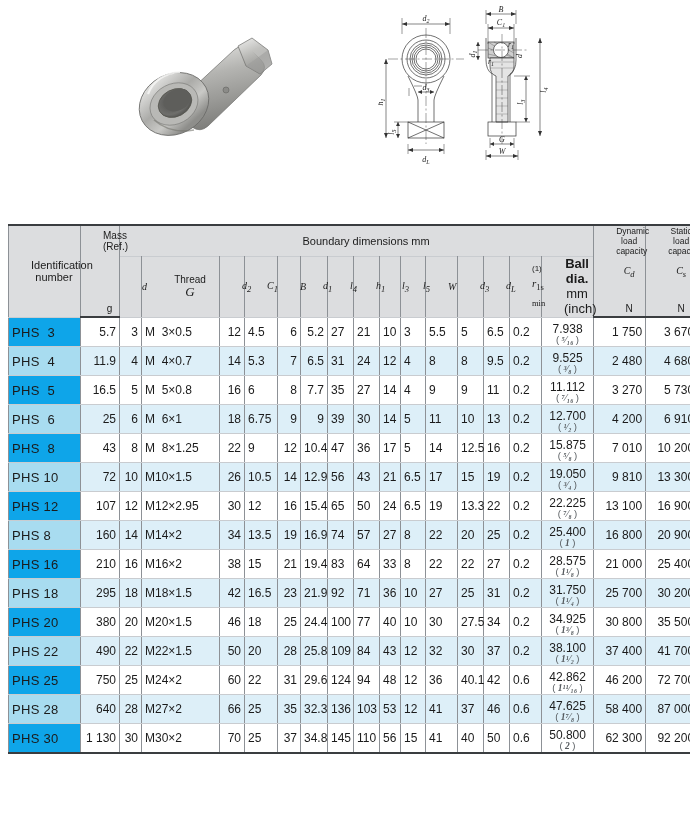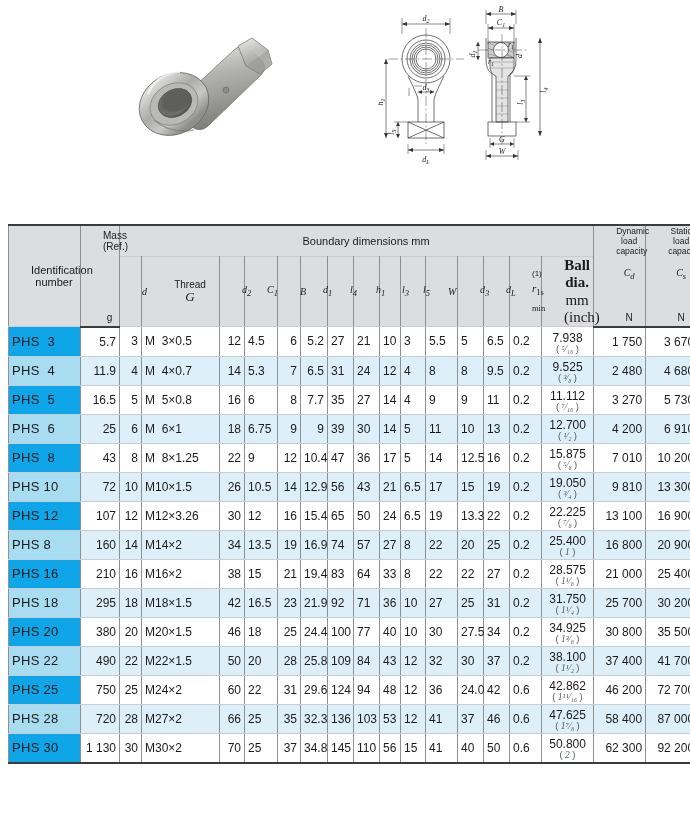--- a/index.html
+++ b/index.html
@@ -119,20 +119,21 @@
   td.ball {
     text-align: center;
     line-height: 1.0;
     padding: 0;
   }
   .ball-mm { display: block; font-size: 12px; margin-top: 4px; }
   .ball-in { display: block; font-size: 9.5px; color: #555a5e; letter-spacing: 0.2px; }
   .frac {
     font-family: "Liberation Serif", serif;
     font-style: italic;
+    font-weight: bold;
   }
 
   .sup { font-size: 8px; vertical-align: super; }
   .sub { font-size: 8.5px; vertical-align: sub; }
 </style>
 </head>
 <body>
 
 <div id="figure-area">
 
@@ -345,21 +346,21 @@
       <td rowspan="2" class="ital">h<span class="sub">1</span></td>
       <td rowspan="2" class="ital">l<span class="sub">3</span></td>
       <td rowspan="2" class="ital">l<span class="sub">5</span></td>
       <td rowspan="2" class="ital">W</td>
       <td rowspan="2" class="ital">d<span class="sub">3</span></td>
       <td rowspan="2" class="ital">d<span class="sub">L</span></td>
       <td rowspan="2" style="font-size:9px; text-align:right; padding-right:2px;">
         <span class="sup">(1)</span><br>
         <span class="ital" style="font-size:11px;">r<span class="sub" style="font-style:normal;">1s min</span></span>
       </td>
-      <td rowspan="2" style="font-size:15px; line-height:1.15; font-weight:bold;font-family:Liberation Serif, serif;">
+      <td rowspan="2" style="font-size:13px; line-height:1.15; font-weight:bold;">
         <span>Ball dia.</span><br>
         <span style="font-weight:normal;">mm</span><br>
         <span style="font-weight:normal;">(inch)</span>
       </td>
       <td class="ital" style="border-top:none; border-bottom:none;">
         C<span class="sub">d</span></td>
       <td class="ital" style="border-top:none; border-bottom:none;">
         C<span class="sub">s</span></td>
     </tr>
     <tr>
@@ -511,21 +512,21 @@
             <span class="ball-mm">19.050</span>
             <span class="ball-in">( <span class="frac">³⁄₄</span> )</span>
           </td>
           <td class="num">9 810</td>
           <td class="num">13 300</td>
         </tr>
         <tr>
           <td class="idcell">PHS 12</td>
           <td class="num">107</td>
           <td class="num">12</td>
-          <td class="thread">M12×3.26</td>
+          <td class="thread">M12×2.95</td>
           <td class="num">30</td>
           <td class="numl">12</td>
           <td class="num">16</td>
           <td class="num">15.4</td>
           <td class="numl">65</td>
           <td class="numl">50</td>
           <td class="numl">24</td>
           <td class="numl">6.5</td>
           <td class="numl">19</td>
           <td class="numl">13.3</td>
@@ -665,33 +666,33 @@
           <td class="thread">M24×2</td>
           <td class="num">60</td>
           <td class="numl">22</td>
           <td class="num">31</td>
           <td class="num">29.6</td>
           <td class="numl">124</td>
           <td class="numl">94</td>
           <td class="numl">48</td>
           <td class="numl">12</td>
           <td class="numl">36</td>
-          <td class="numl">24.0</td>
+          <td class="numl">40.1</td>
           <td class="numl">42</td>
           <td class="numl">0.6</td>
           <td class="ball">
             <span class="ball-mm">42.862</span>
             <span class="ball-in">( <span class="frac">1¹¹⁄₁₆</span> )</span>
           </td>
           <td class="num">46 200</td>
           <td class="num">72 700</td>
         </tr>
         <tr class="alt">
           <td class="idcell">PHS 28</td>
-          <td class="num">720</td>
+          <td class="num">640</td>
           <td class="num">28</td>
           <td class="thread">M27×2</td>
           <td class="num">66</td>
           <td class="numl">25</td>
           <td class="num">35</td>
           <td class="num">32.3</td>
           <td class="numl">136</td>
           <td class="numl">103</td>
           <td class="numl">53</td>
           <td class="numl">12</td>

